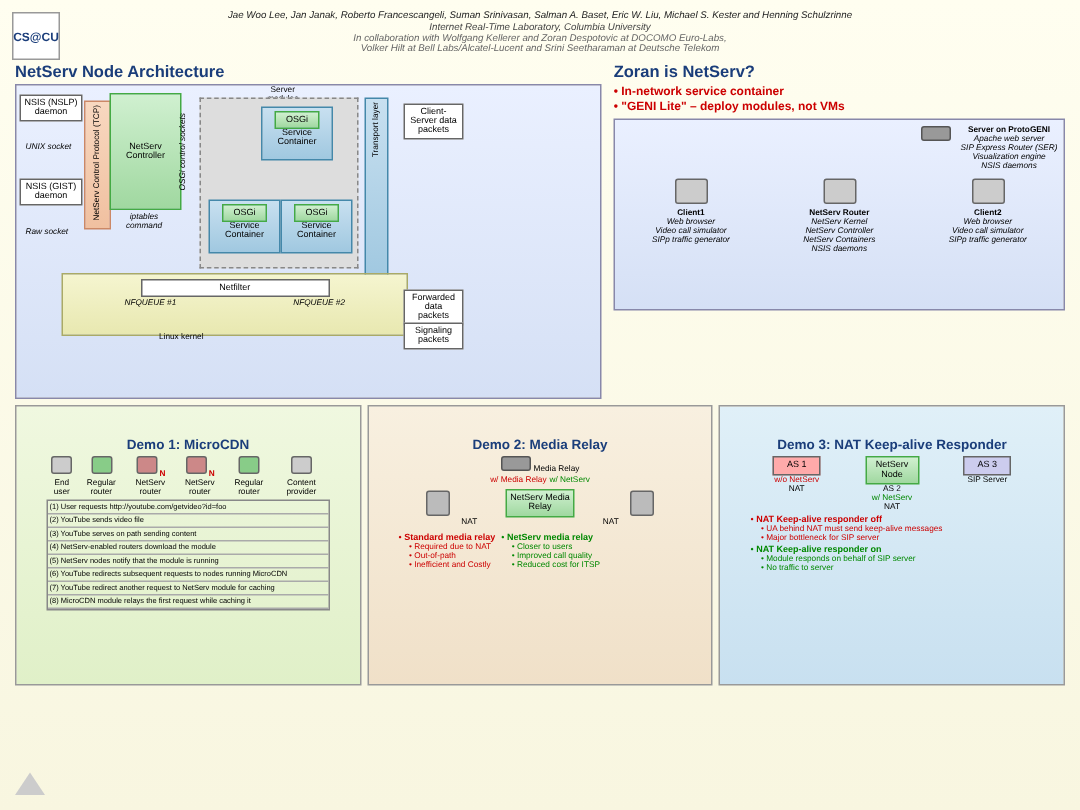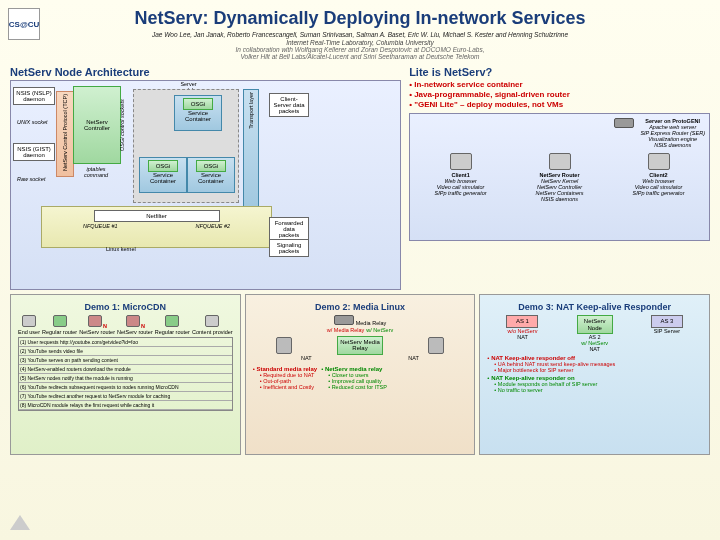--- a/index.html
+++ b/index.html
@@ -18,21 +18,21 @@
 .gbox{background:linear-gradient(#d0f0d0,#a0d8a0);border:1px solid #4a4}
 .bbox{background:linear-gradient(#c8e0f0,#a0c8e0);border:1px solid #48a}
 .ybox{background:linear-gradient(#f5f5d0,#e8e8b0);border:1px solid #aa6}
 .obox{background:linear-gradient(#f8d8c0,#f0c0a0);border:1px solid #c86}
 .dbox{background:#ddd;border:1px dashed #888}
 .bullets{list-style:none;padding:0;margin:2px 0}
 .bullets li{color:#c00;font-weight:bold;font-size:8px;margin:1px 0}
 .bullets li:before{content:"• ";color:#c00}
 .demo-setup{background:linear-gradient(#eaf0ff,#d5e0f5);border:1px solid #88a;padding:4px;margin-top:4px;height:118px}
 .demo-row{display:flex;gap:4px;margin-top:4px}
-.demo{border:1px solid #999;padding:7px;flex:1;height:145px;position:relative}
+.demo{border:1px solid #999;padding:20px;flex:1;height:145px;position:relative}
 .d1{background:linear-gradient(#f0f8e0,#e0f0c8)}
 .d2{background:linear-gradient(#f8f0e0,#f0e0c8)}
 .d3{background:linear-gradient(#e0f0f8,#c8e0f0)}
 .demo-title{color:#1a3d7a;font-weight:bold;font-size:9px;text-align:center}
 .comp{display:inline-block;width:20px;height:15px;background:#ccc;border:1px solid #666;border-radius:2px;margin:1px}
 .srv{display:inline-block;width:18px;height:8px;background:#999;border:1px solid #555;border-radius:2px}
 .small{font-size:5.5px;line-height:1.1}
 .flex-r{display:flex;gap:8px;justify-content:space-around;margin-top:4px}
 .col-c{text-align:center}
 .bullet-sm{list-style:none;padding:0;margin:2px 0;font-size:6px}
@@ -43,21 +43,20 @@
 .rot{writing-mode:vertical-rl;transform:rotate(180deg);font-size:5.5px}
 .tri{position:absolute;left:10px;bottom:10px;width:0;height:0;border-left:10px solid transparent;border-right:10px solid transparent;border-bottom:15px solid #ccc}
 .tbl{border:1px solid #888;font-size:5px;margin-top:2px}
 .tbl div{border-bottom:1px solid #aaa;padding:1px}
 </style>
 </head>
 <body>
 
 <div class="page">
 <div class="logo">CS@CU</div>
-<div class="title">NetServ: Dynamically Deploying In-network Services</div>
 <div class="authors">Jae Woo Lee, Jan Janak, Roberto Francescangeli, Suman Srinivasan, Salman A. Baset, Eric W. Liu, Michael S. Kester and Henning Schulzrinne</div>
 <div class="sub">Internet Real-Time Laboratory, Columbia University</div>
 <div class="sub em">In collaboration with Wolfgang Kellerer and Zoran Despotovic at DOCOMO Euro-Labs,</div>
 <div class="sub em">Volker Hilt at Bell Labs/Alcatel-Lucent and Srini Seetharaman at Deutsche Telekom</div>
 
 <div class="cols">
 <div class="arch">
 <div class="section-title">NetServ Node Architecture</div>
 <div class="arch-box">
  <div class="nbox" style="left:2px;top:6px;width:36px">NSIS (NSLP) daemon</div>
@@ -92,24 +91,23 @@
               <span>NFQUEUE #2</span>
             </div>
  </div>
  <div class="nbox" style="left:258px;top:136px;width:34px">Forwarded data packets</div>
  <div class="small" style="position:absolute;left:95px;top:165px">Linux kernel</div>
  <div class="nbox" style="left:258px;top:158px;width:34px">Signaling packets</div>
 </div>
 </div>
 
 <div class="right">
-<div class="section-title">Lite is NetServ?</div>
+<div class="section-title">Zoran is NetServ?</div>
 <ul class="bullets">
 <li>In-network service container</li>
-<li>Java-programmable, signal-driven router</li>
 <li>"GENI Lite" – deploy modules, not VMs</li>
 </ul>
 <div class="demo-setup">
 <div style="text-align:right"><span class="srv"></span>
 <div class="small" style="display:inline-block;text-align:center;vertical-align:top;margin-left:4px"><b>Server on ProtoGENI</b><br><i>Apache web server</i><br><i>SIP Express Router (SER)</i><br><i>Visualization engine</i><br><i>NSIS daemons</i></div>
 </div>
 <div class="flex-r">
 <div class="col-c"><span class="comp"></span><div class="small"><b>Client1</b><br><i>Web browser</i><br><i>Video call simulator</i><br><i>SIPp traffic generator</i></div></div>
 <div class="col-c"><span class="comp"></span><div class="small"><b>NetServ Router</b><br><i>NetServ Kernel</i><br><i>NetServ Controller</i><br><i>NetServ Containers</i><br><i>NSIS daemons</i></div></div>
 <div class="col-c"><span class="comp"></span><div class="small"><b>Client2</b><br><i>Web browser</i><br><i>Video call simulator</i><br><i>SIPp traffic generator</i></div></div>
@@ -135,21 +133,21 @@
           <div>(3) YouTube serves on path sending content</div>
           <div>(4) NetServ-enabled routers download the module</div>
           <div>(5) NetServ nodes notify that the module is running</div>
           <div>(6) YouTube redirects subsequent requests to nodes running MicroCDN</div>
           <div>(7) YouTube redirect another request to NetServ module for caching</div>
           <div>(8) MicroCDN module relays the first request while caching it</div>
 </div>
 </div>
 
 <div class="demo d2">
-<div class="demo-title">Demo 2: Media Linux</div>
+<div class="demo-title">Demo 2: Media Relay</div>
 <div style="text-align:center;margin:3px 0">
 <span class="srv"></span> <span class="small">Media Relay</span><br>
 <span class="small" style="color:#c00">w/ Media Relay</span> <span class="small" style="color:#080">w/ NetServ</span><br>
 <div style="display:flex;justify-content:space-around;margin-top:3px">
 <span class="comp" style="width:14px;background:#bbb"></span>
 <span class="nbox gbox" style="position:relative;width:40px">NetServ Media Relay</span>
 <span class="comp" style="width:14px;background:#bbb"></span>
 </div>
 <div style="display:flex;justify-content:space-around" class="small">
             <span>NAT</span>

